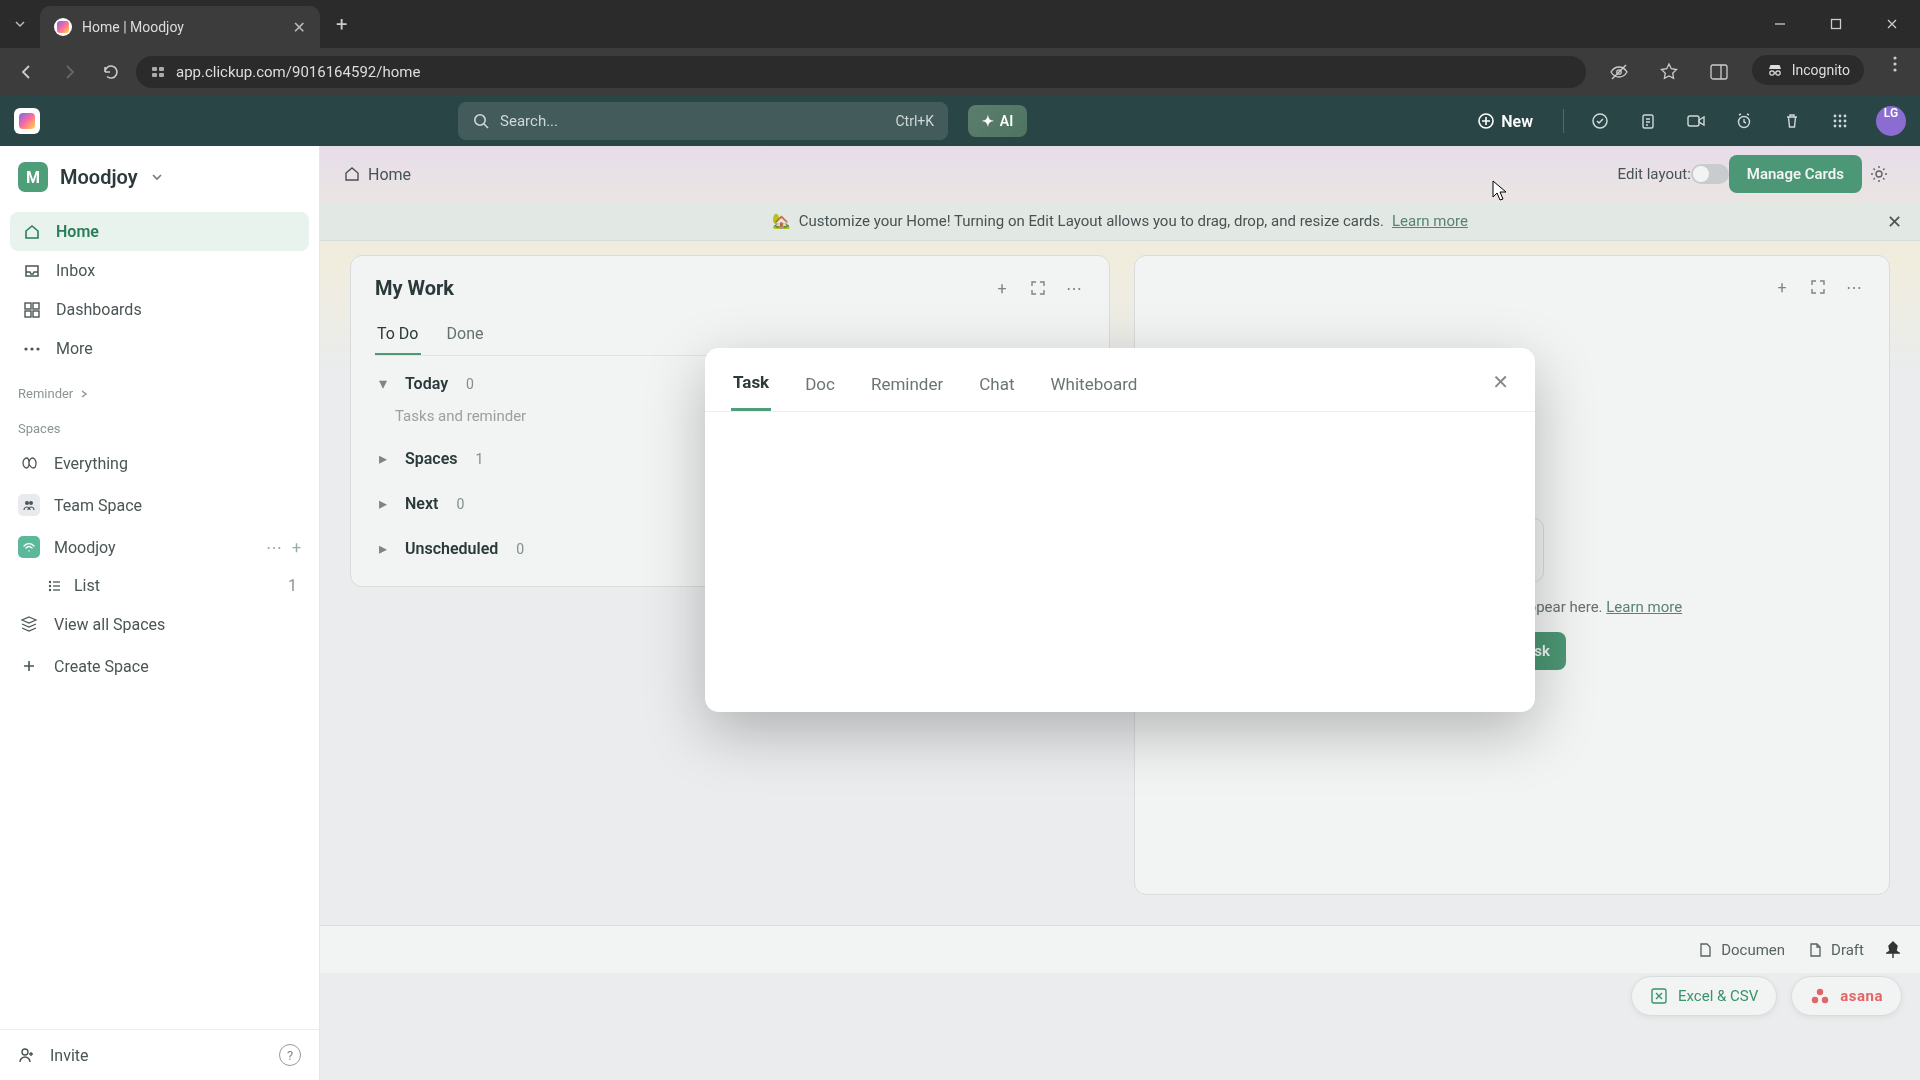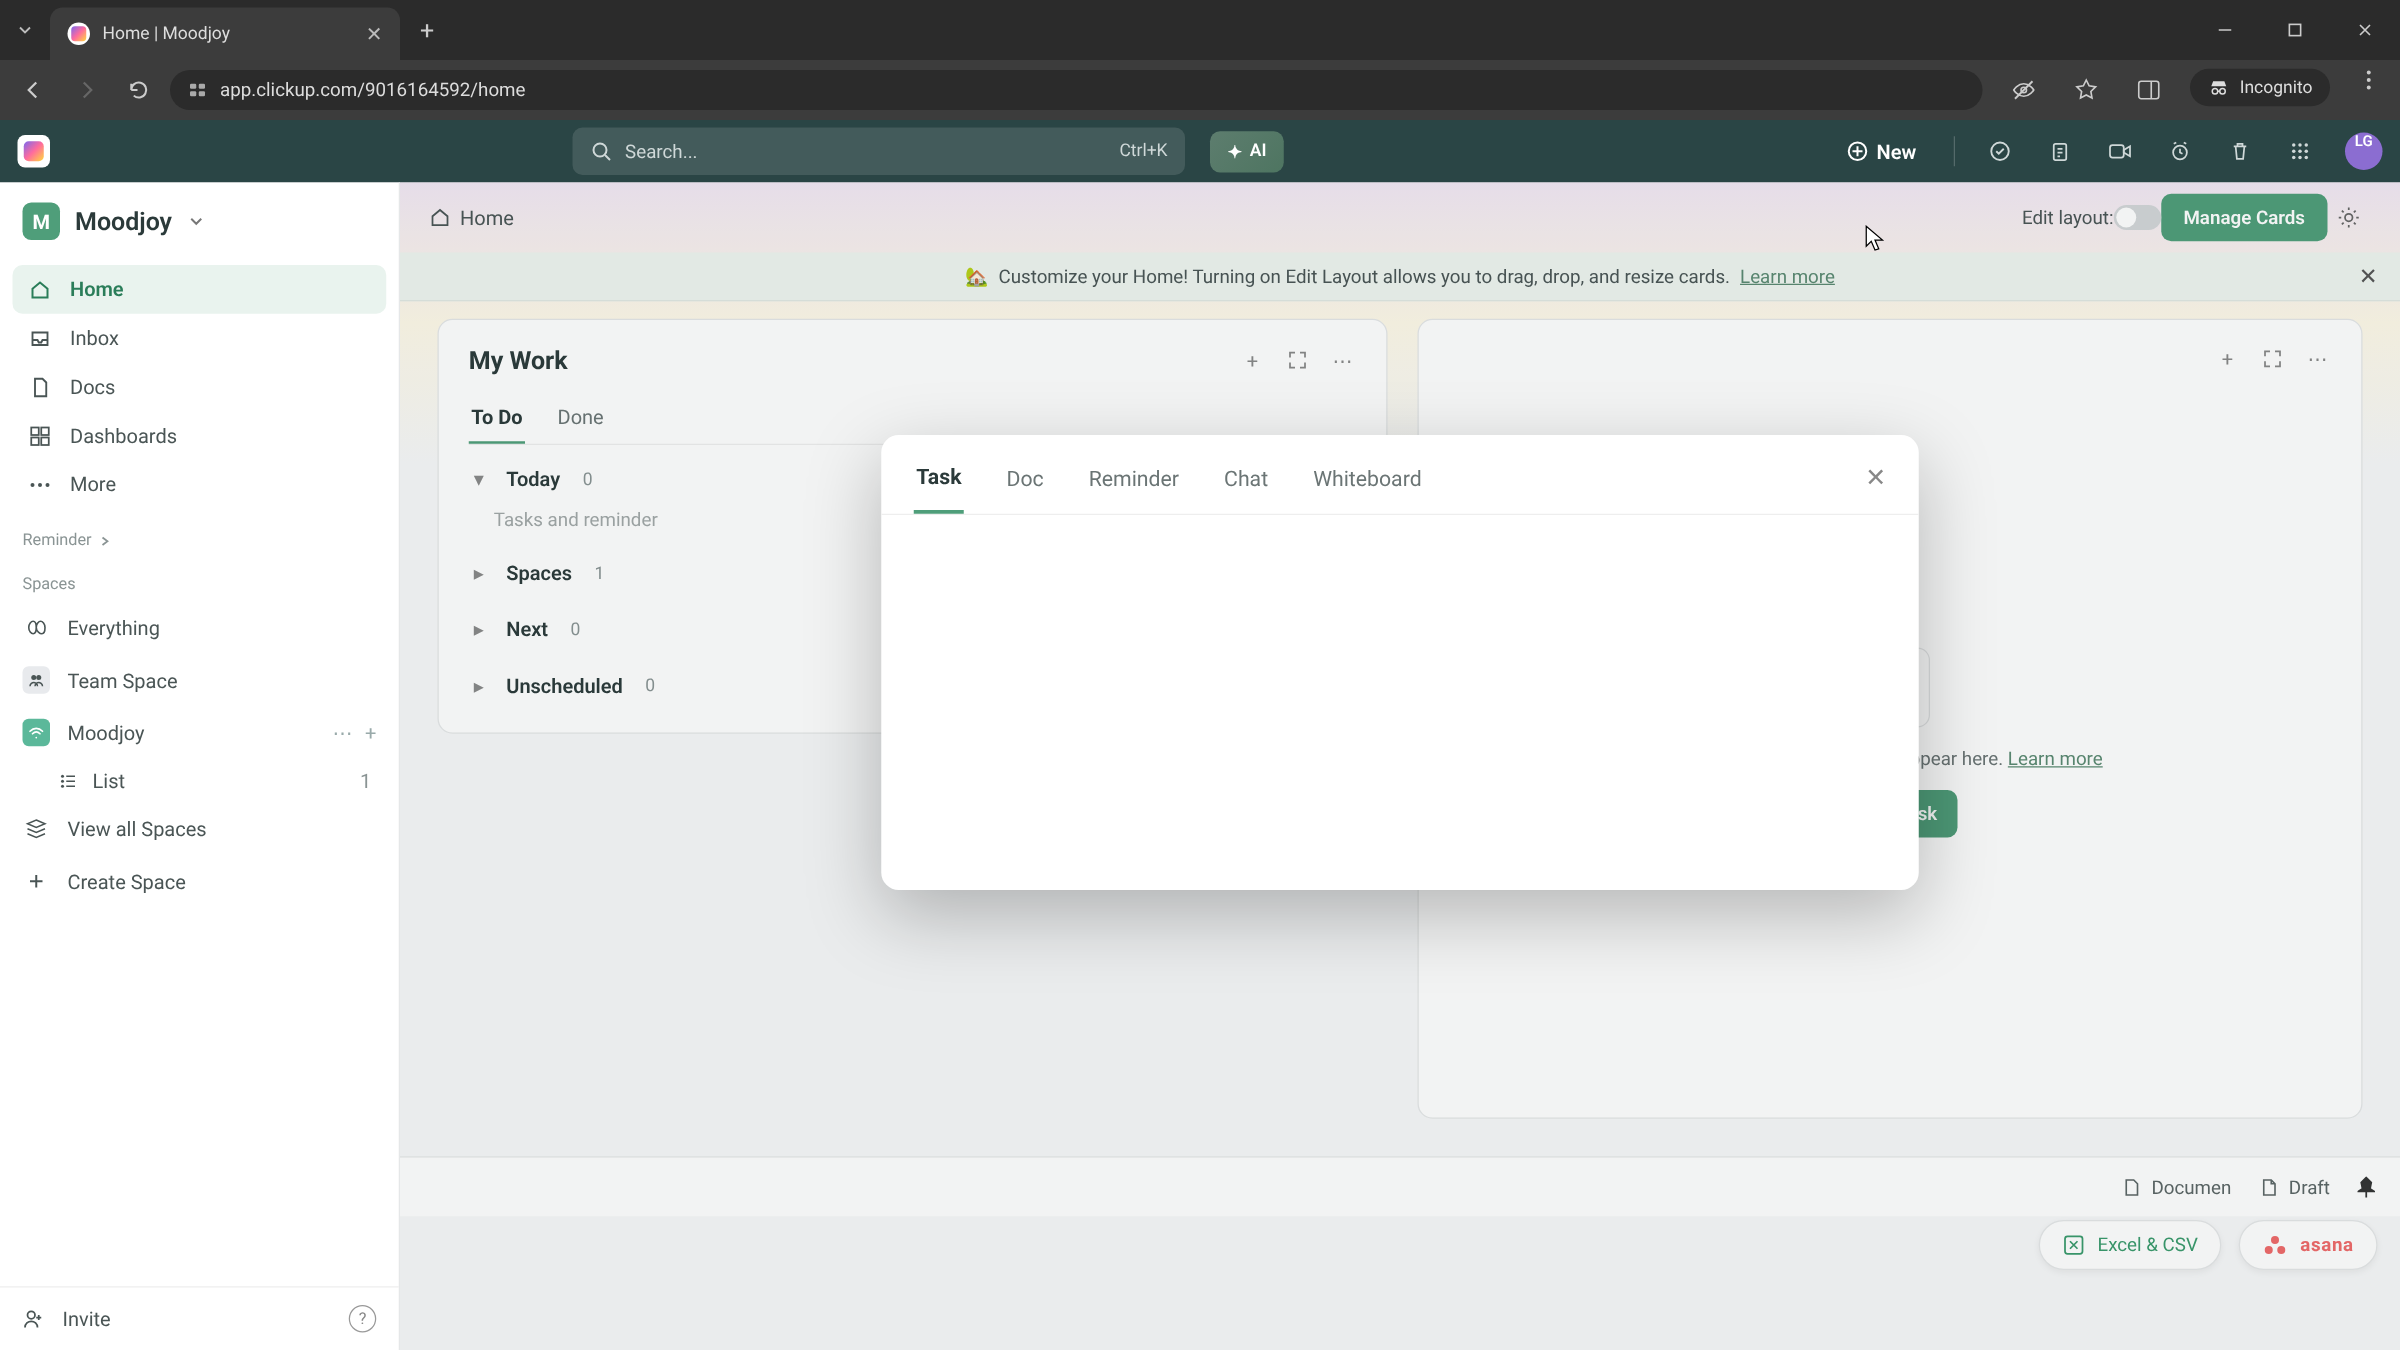--- a/index.html
+++ b/index.html
@@ -86,21 +86,21 @@
 
 .cards-row { display:flex; gap:24px; padding:14px 30px 30px; align-items:flex-start; }
 .card { background:#fff; border:1px solid #e5e7e8; border-radius:12px; padding:20px 24px; }
 .mywork { flex:0 0 760px; }
 .card-head { display:flex; align-items:center; }
 .card-title { font-size:20px; font-weight:700; color:#2b3a3a; }
 .card-actions { margin-left:auto; display:flex; gap:14px; color:#888; }
 .card-actions .ca { width:22px; height:22px; display:flex; align-items:center; justify-content:center; cursor:pointer; }
 .tabs2 { display:flex; gap:24px; margin-top:14px; border-bottom:1px solid #eee; }
 .tab2 { padding:10px 2px; font-size:16px; color:#6b7575; cursor:pointer; }
-.tab2.active { color:#2b3a3a; font-weight:700; border-bottom:2px solid #4f9e7a; }
+.tab2.active { color:#2b3a3a; font-weight:400; border-bottom:2px solid #4f9e7a; }
 .group-row { display:flex; align-items:center; gap:12px; padding:18px 4px 8px; font-size:16px; color:#2b3a3a; }
 .group-row .chev { color:#888; width:14px; }
 .group-row .gname { font-weight:600; }
 .group-row .gcount { color:#8a9494; font-size:14px; margin-left:6px; }
 .empty-hint { color:#a2a8a8; font-size:15px; padding:6px 4px 6px 20px; }
 
 .assigned { flex:1; min-height:640px; display:flex; flex-direction:column; align-items:center; justify-content:center; gap:16px; }
 .empty-check { width:64px; height:64px; border:1px solid #e5e7e8; border-radius:10px; display:flex; align-items:center; justify-content:center; color:#c5c9ca; }
 .empty-text { color:#6b7575; font-size:15px; }
 .empty-text a { color:#5b8a72; text-decoration:underline; }
@@ -340,28 +340,20 @@
             <span class="nav-icon">
                 <svg width="18" height="18" viewBox="0 0 18 18">
                   <path d="M3 4h12v10H3zM3 10h4l1 2h2l1-2h4" stroke="currentColor" stroke-width="1.5" fill="none"></path>
                 </svg>
               </span>
             <span>Inbox</span>
           </div>
           <div class="nav-item">
             <span class="nav-icon">
                 <svg width="18" height="18" viewBox="0 0 18 18">
-                  <path d="M5 2h6l3 3v11H5z" stroke="currentColor" stroke-width="1.5" fill="none"></path>
-                </svg>
-              </span>
-            <span>Docs</span>
-          </div>
-          <div class="nav-item">
-            <span class="nav-icon">
-                <svg width="18" height="18" viewBox="0 0 18 18">
                   <rect x="2" y="2" width="6" height="6" stroke="currentColor" stroke-width="1.4" fill="none"></rect>
                   <rect x="10" y="2" width="6" height="6" stroke="currentColor" stroke-width="1.4" fill="none"></rect>
                   <rect x="2" y="10" width="6" height="6" stroke="currentColor" stroke-width="1.4" fill="none"></rect>
                   <rect x="10" y="10" width="6" height="6" stroke="currentColor" stroke-width="1.4" fill="none"></rect>
                 </svg>
               </span>
             <span>Dashboards</span>
           </div>
           <div class="nav-item">
             <span class="nav-icon">

